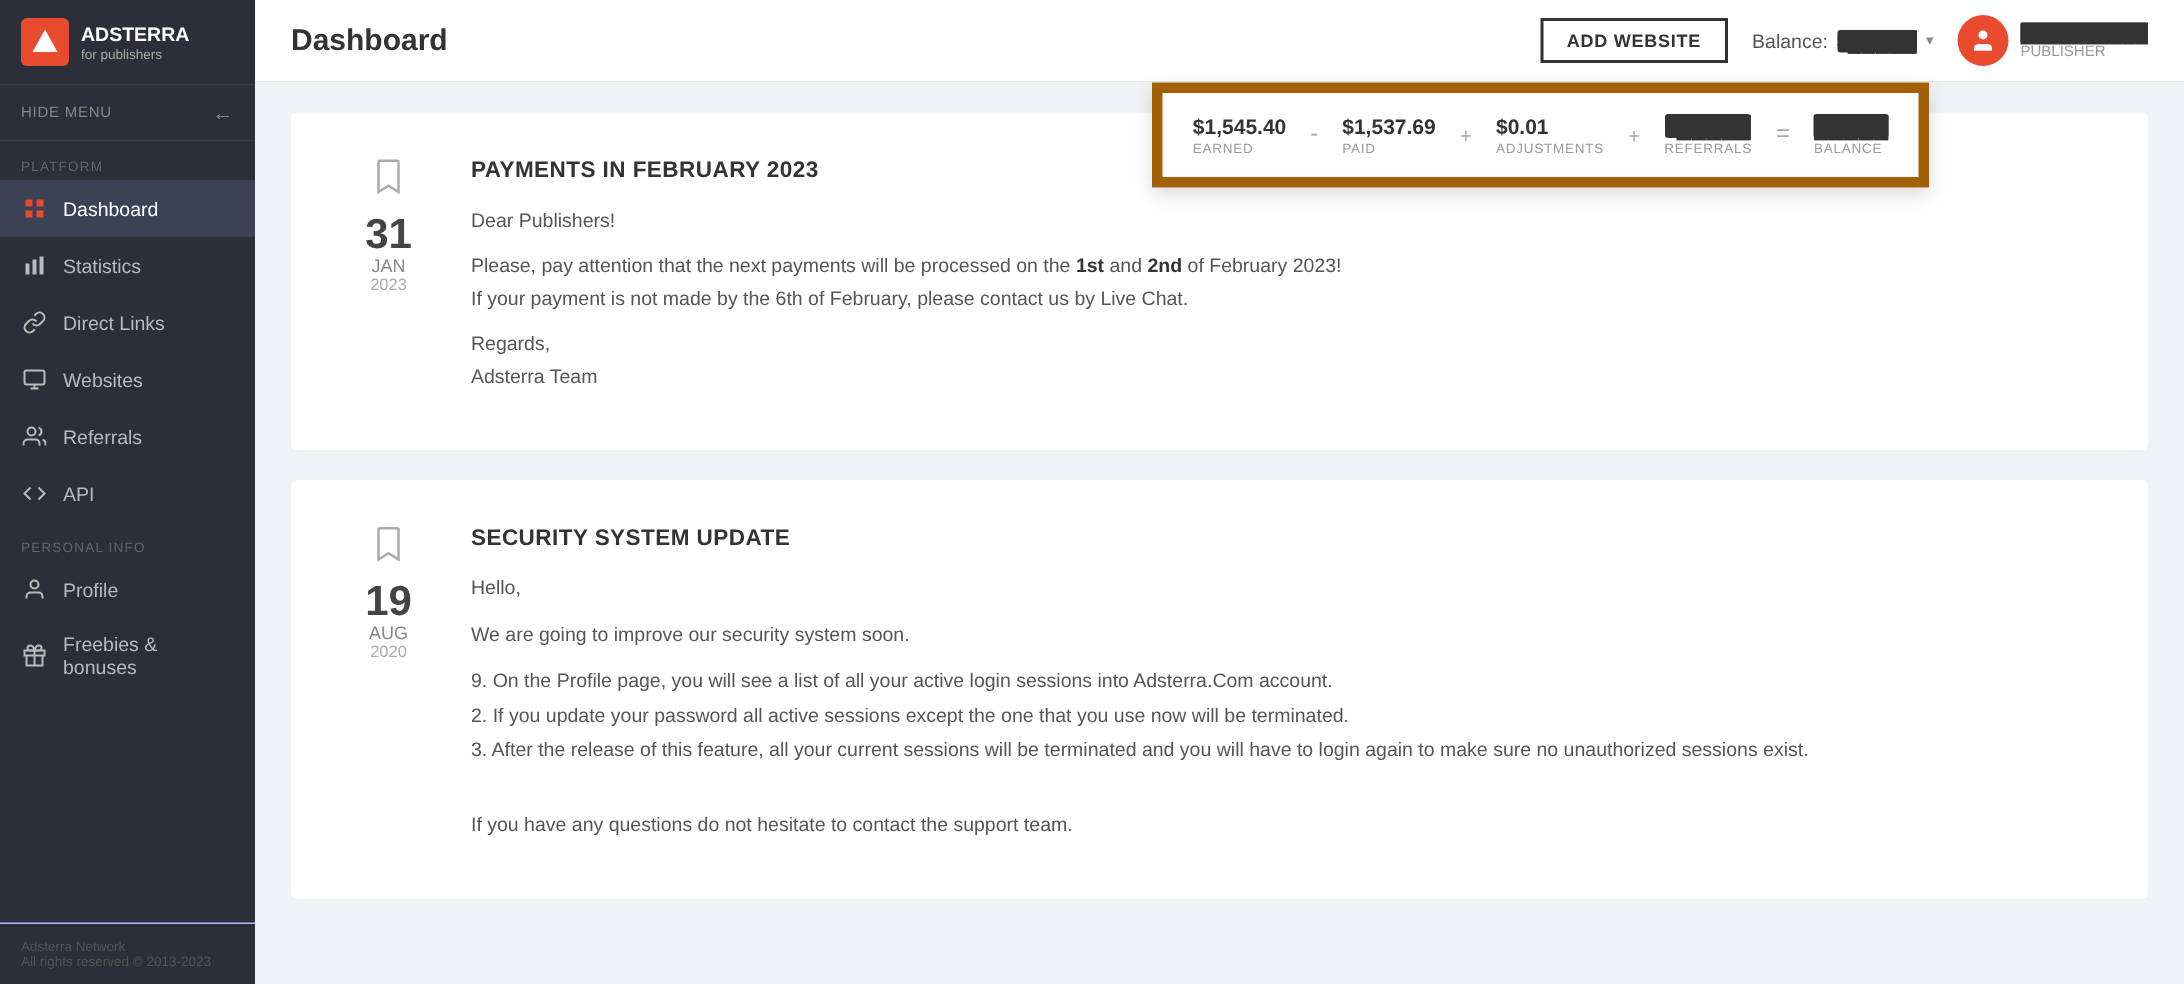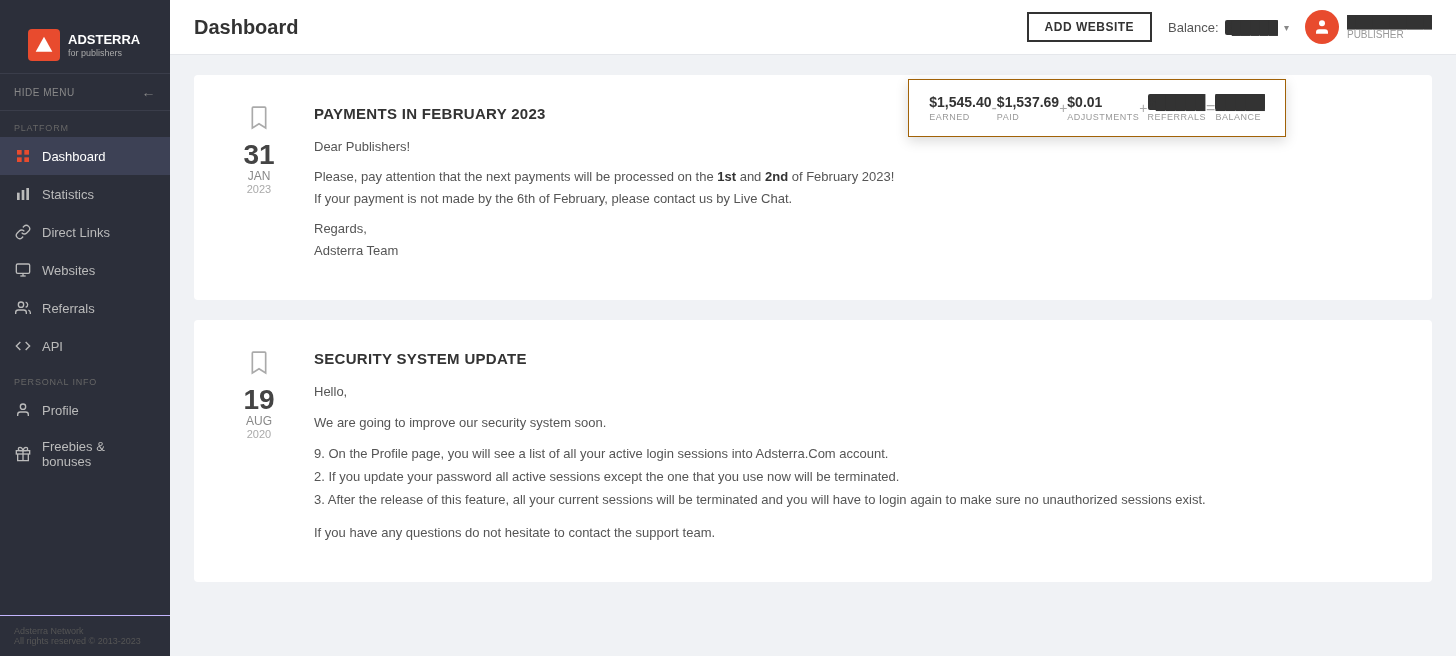--- a/index.html
+++ b/index.html
@@ -13,24 +13,23 @@
       color: #ccc;
       display: flex;
       flex-direction: column;
       height: 656px;
       overflow-y: auto;
       position: relative;
     }
     .sidebar-logo {
       display: flex;
       align-items: center;
-      padding: 12px 28px;
+      padding: 12px 14px;
       background: #2c2f3a;
       border-bottom: 1px solid #3a3d4a;
-      margin-top: 17px;
     }
     .logo-icon {
       width: 32px;
       height: 32px;
       background: #e84b2e;
       border-radius: 4px;
       display: flex;
       align-items: center;
       justify-content: center;
       margin-right: 8px;
@@ -153,27 +152,27 @@
       color: #333;
     }
     .balance-caret { font-size: 10px; color: #888; }
 
     
     .balance-dropdown {
       position: absolute;
       top: 55px;
       right: 170px;
       background: #fff;
-      border: 1px solid #a16207;
+      border: 7px solid #a16207;
       box-shadow: 0 4px 12px rgba(0,0,0,0.15);
       padding: 14px 20px;
       display: flex;
+      gap: 16px;
       z-index: 100;
       white-space: nowrap;
-      margin-top: 24px;
     }
     .bal-item {
       display: flex;
       flex-direction: column;
       align-items: flex-start;
     }
     .bal-value {
       font-size: 14px;
       font-weight: 600;
       color: #333;
@@ -499,18 +498,18 @@
       </div>
       <div class="news-body">
         <div class="news-title">SECURITY SYSTEM UPDATE</div>
         <p class="news-text">Hello,</p>
         <p class="news-text">We are going to improve our security system soon.</p>
         <div class="news-list">
           <div>9. On the Profile page, you will see a list of all your active login sessions into Adsterra.Com account.</div>
           <div>2. If you update your password all active sessions except the one that you use now will be terminated.</div>
           <div>3. After the release of this feature, all your current sessions will be terminated and you will have to login again to make sure no unauthorized sessions exist.</div>
         </div>
-        <p class="news-text" style="margin-top:10px;">If you have any questions do not hesitate to contact the support team.</p>
+        <p class="news-text" style="margin-top:27px;">If you have any questions do not hesitate to contact the support team.</p>
       </div>
     </div>
 
   </div>
 </div>
 
 </body></html>

